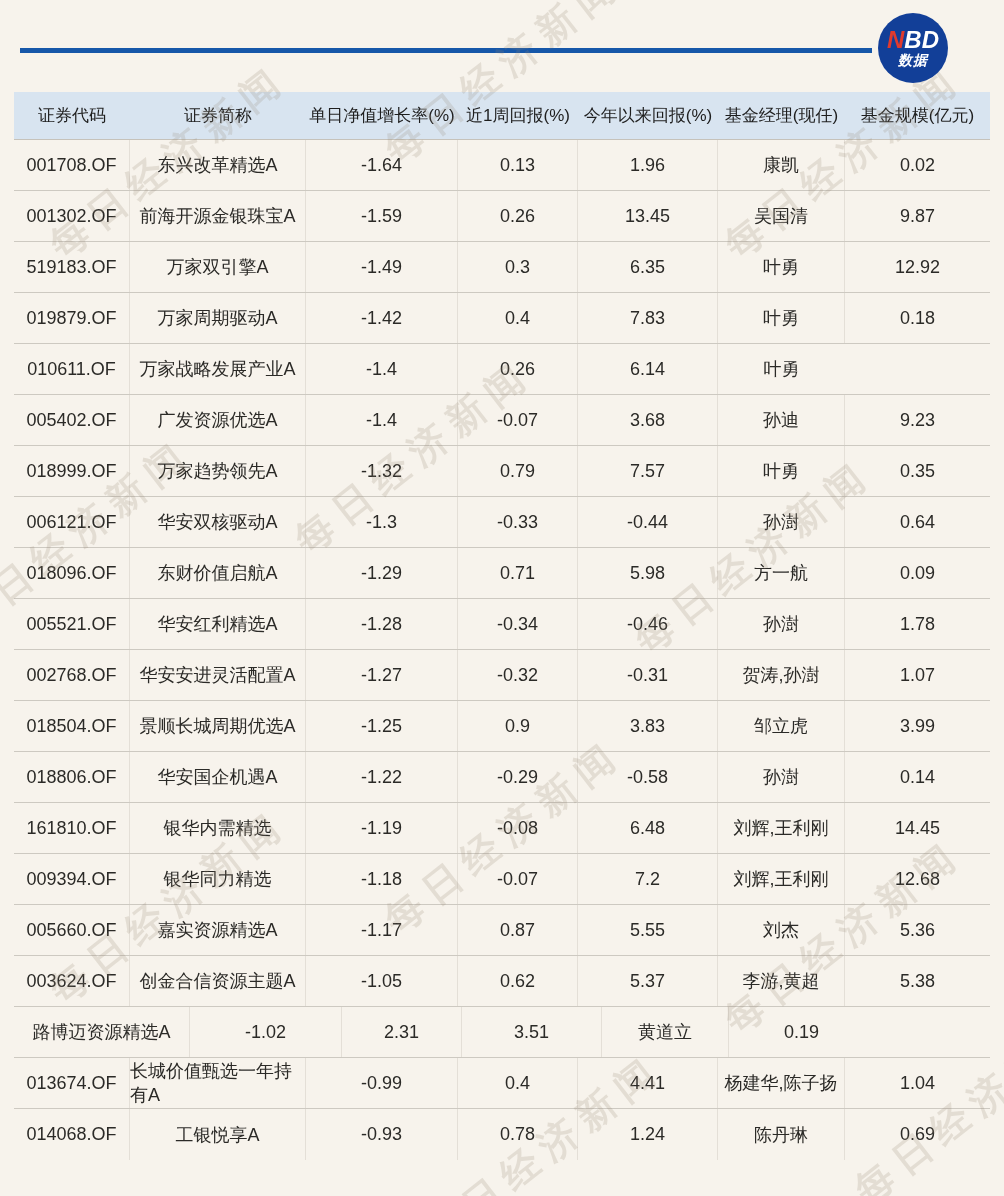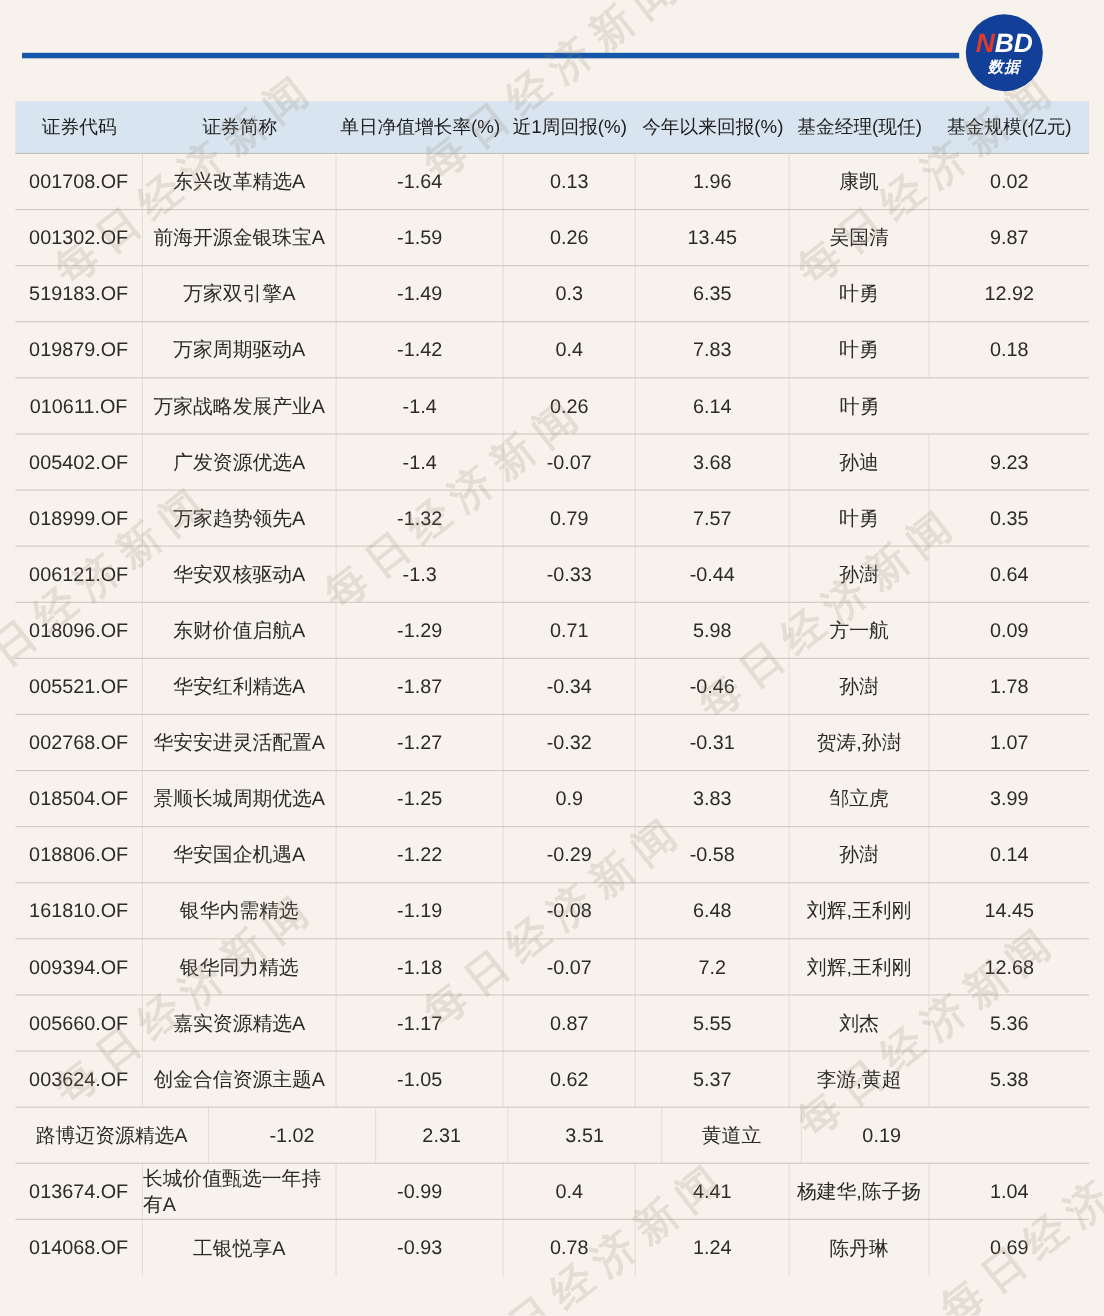--- a/index.html
+++ b/index.html
@@ -175,21 +175,21 @@
         <div class="td c1">东财价值启航A</div>
         <div class="td c2">-1.29</div>
         <div class="td c3">0.71</div>
         <div class="td c4">5.98</div>
         <div class="td c5">方一航</div>
         <div class="td c6">0.09</div>
       </div>
       <div class="tr">
         <div class="td c0">005521.OF</div>
         <div class="td c1">华安红利精选A</div>
-        <div class="td c2">-1.87</div>
+        <div class="td c2">-1.28</div>
         <div class="td c3">-0.34</div>
         <div class="td c4">-0.46</div>
         <div class="td c5">孙澍</div>
         <div class="td c6">1.78</div>
       </div>
       <div class="tr">
         <div class="td c0">002768.OF</div>
         <div class="td c1">华安安进灵活配置A</div>
         <div class="td c2">-1.27</div>
         <div class="td c3">-0.32</div>

